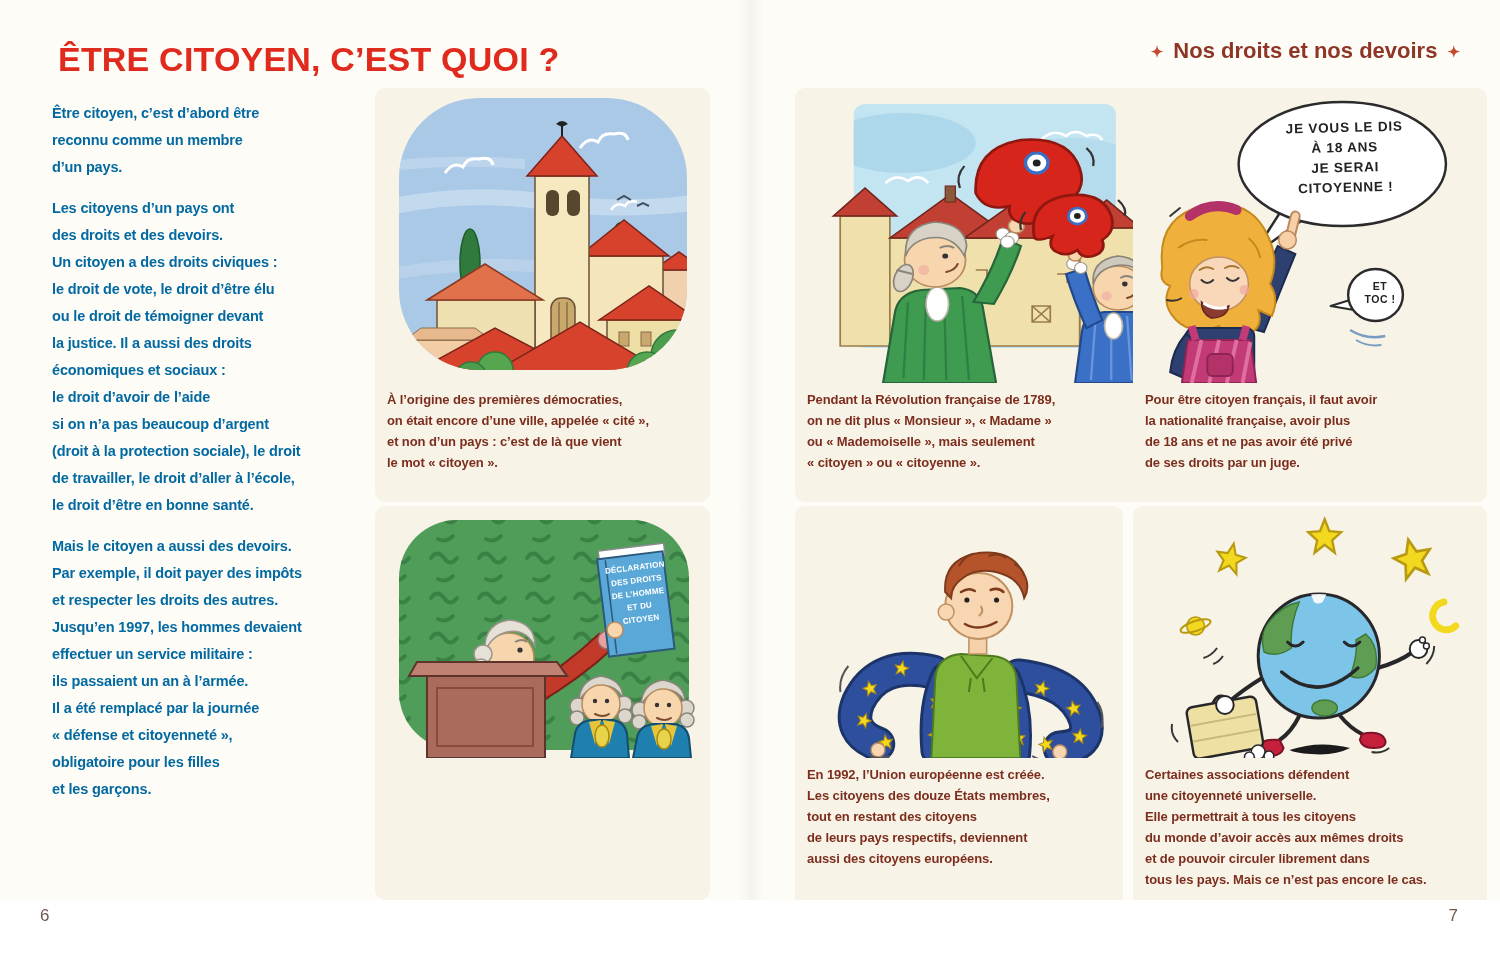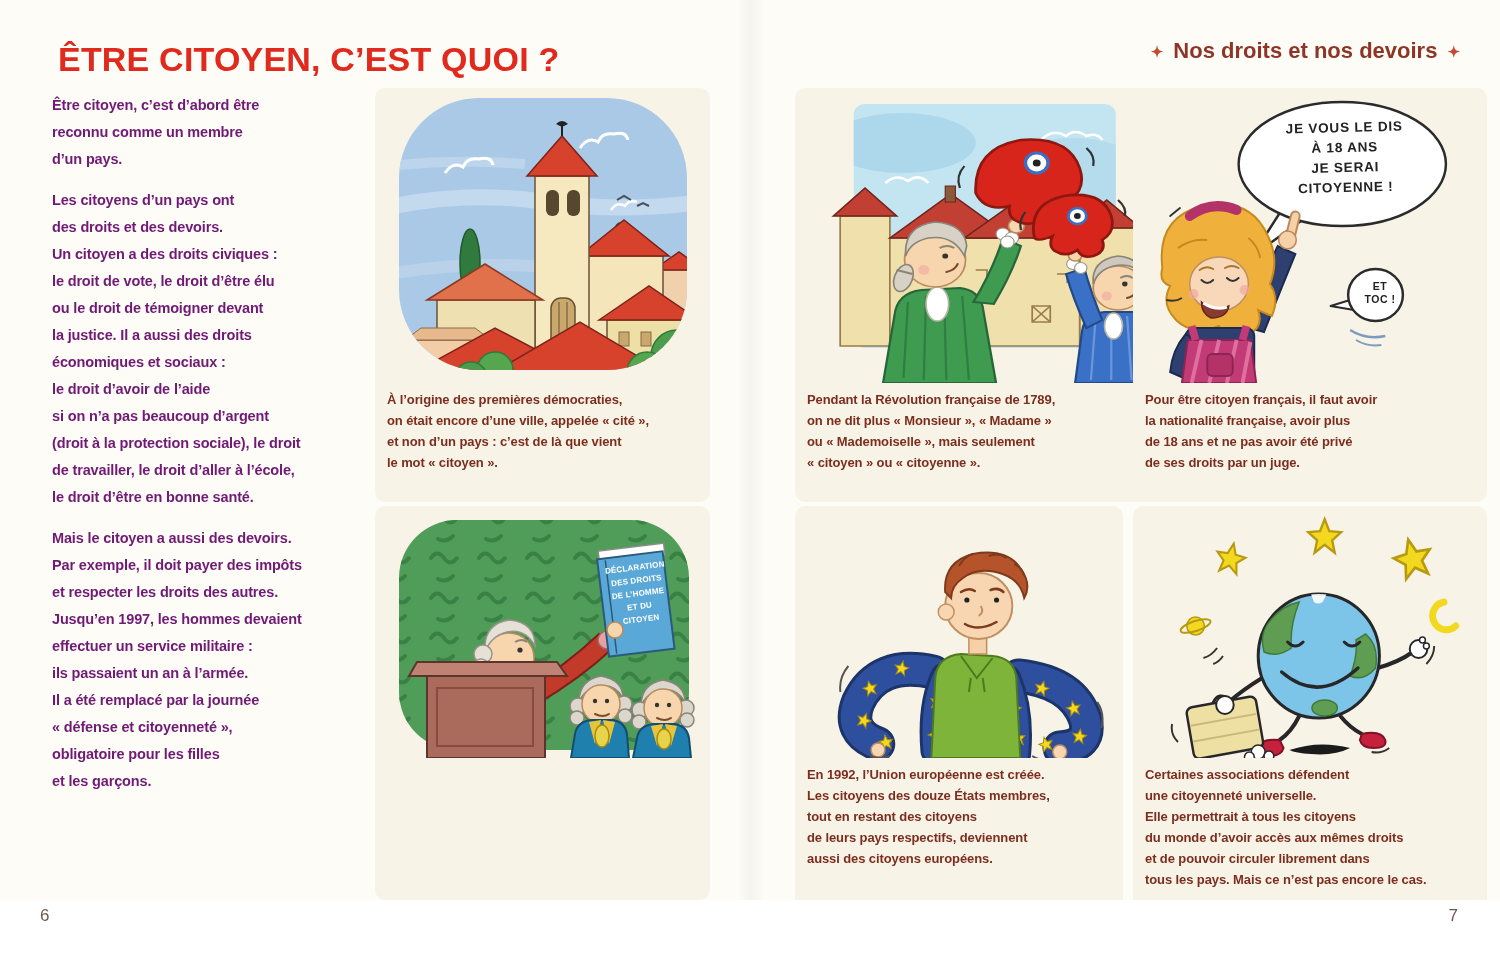--- a/index.html
+++ b/index.html
@@ -4,21 +4,21 @@
 <style>
   html,body{margin:0;padding:0;background:#dedede;}
   .sheet{position:relative;width:1500px;height:965px;margin:0 auto;background:#fdfcf7;overflow:hidden;
          font-family:"Liberation Sans",sans-serif;}
   .title{position:absolute;left:42px;top:24px;margin:16px;font-size:34px;font-weight:800;
          color:#e02a1e;letter-spacing:0.2px;}
   .strapline{position:absolute;top:38px;right:40px;display:flex;align-items:center;gap:10px;
          font-size:22px;font-weight:700;color:#8e3526;}
   .orn{color:#c64a30;font-size:15px;line-height:1;}
   .intro{position:absolute;left:52px;top:92px;width:318px;}
-  .body-par{margin:0 0 14px 0;font-size:14.5px;font-weight:700;line-height:27px;color:#701a75;
+  .body-par{margin:8px 0 14px 0;font-size:14.5px;font-weight:700;line-height:27px;color:#0369a1;
          white-space:pre-line;letter-spacing:-0.15px;}
   .panel{position:absolute;background:#f8f3e7;border-radius:10px;}
   .p1{left:375px;top:88px;width:335px;height:414px;}
   .p2{left:795px;top:88px;width:375px;height:414px;}
   .p3{left:1133px;top:88px;width:354px;height:414px;}
   .p4{left:375px;top:506px;width:335px;height:394px;}
   .p5{left:795px;top:506px;width:328px;height:442px;}
   .p6{left:1133px;top:506px;width:354px;height:424px;}
   .illo{position:relative;width:100%;}
   .p1 .illo,.p2 .illo,.p3 .illo{height:295px;}

